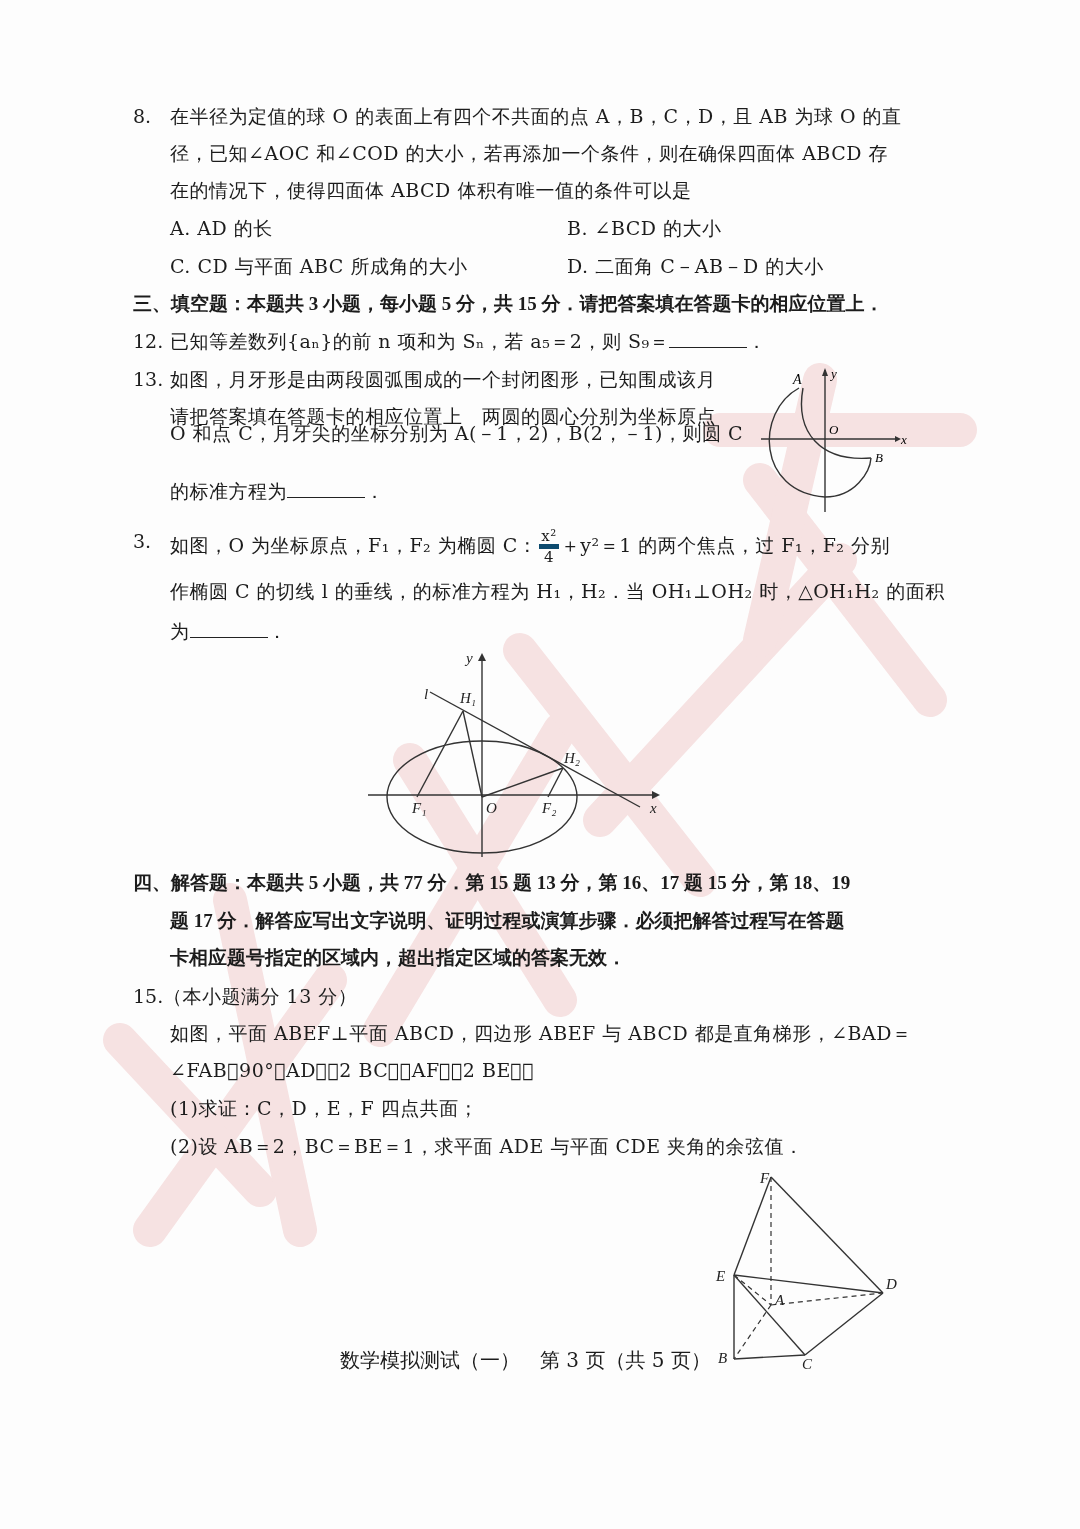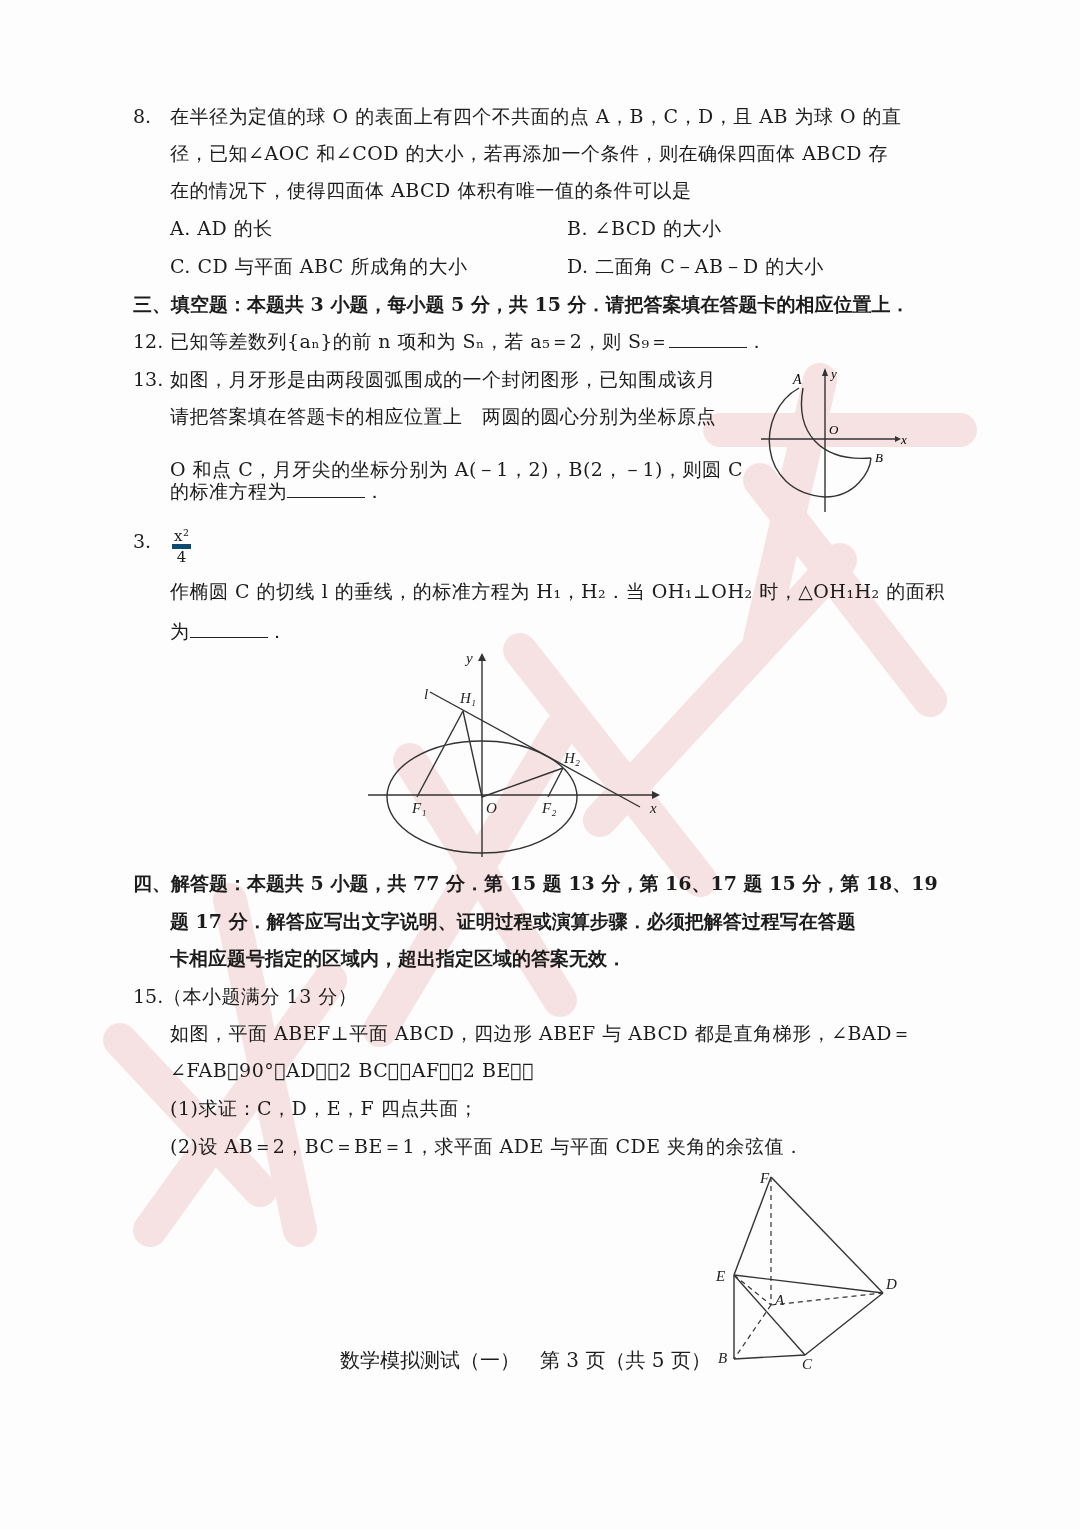--- a/index.html
+++ b/index.html
@@ -3,21 +3,21 @@
 <meta charset="utf-8">
 <style>
   html, body { margin:0; padding:0; }
   body {
     width:1080px; height:1529px; background:#fdfdfd; position:relative; overflow:hidden;
     font-family:"DejaVu Serif","Liberation Serif",serif; color:#1c1c1c;
   }
   .wm { position:absolute; left:0; top:0; width:1080px; height:1529px; pointer-events:none; }
   .ln { position:absolute; font-size:19px; line-height:26px; white-space:nowrap; letter-spacing:0.5px; }
   .num { position:absolute; font-size:19px; line-height:26px; }
-  .b { font-weight:bold; }
+  .b { font-weight:bold;font-family:Liberation Serif, serif; }
   .blank { display:inline-block; width:78px; border-bottom:1.5px solid #222; height:18px; vertical-align:baseline; }
   .fig { position:absolute; }
   .footer { position:absolute; left:340px; top:1082px; font-size:20px; }
   .frac { display:inline-block; vertical-align:middle; text-align:center; font-size:15px; line-height:16px; margin:0 2px; }
   .frac span { display:block; }
   .frac .top { border-bottom:5px solid #0c4a6e; padding:0 2px; }
 </style>
 </head>
 <body>
 
@@ -60,21 +60,21 @@
 <div class="ln b" style="left:133px;top:291px;letter-spacing:0">三、填空题：本题共 3 小题，每小题 5 分，共 15 分．请把答案填在答题卡的相应位置上．</div>
 
 <div class="num" style="left:133px;top:328px">12.</div>
 <div class="ln" style="left:170px;top:328px">
   <span>已知等差数列{aₙ}的前 n 项和为 Sₙ，若 a₅＝2，则 S₉＝</span><span class="blank"></span><span>．</span>
 </div>
 
 <div class="num" style="left:133px;top:366px">13.</div>
 <div class="ln" style="left:170px;top:366px">如图，月牙形是由两段圆弧围成的一个封闭图形，已知围成该月</div>
 <div class="ln" style="left:170px;top:403px">请把答案填在答题卡的相应位置上　两圆的圆心分别为坐标原点</div>
-<div class="ln" style="left:170px;top:456px">O 和点 C，月牙尖的坐标分别为 A(－1，2)，B(2，－1)，则圆 C</div>
+<div class="ln" style="left:170px;top:420px">O 和点 C，月牙尖的坐标分别为 A(－1，2)，B(2，－1)，则圆 C</div>
 <div class="ln" style="left:170px;top:478px">
   <span>的标准方程为</span><span class="blank"></span><span>．</span>
 </div>
 
 <svg class="fig" style="left:755px;top:362px" width="160" height="160">
   <g stroke="#333" stroke-width="1.4" fill="none">
     <line x1="6" y1="77" x2="140" y2="77"></line>
     <polygon points="140,74 146,77 140,80" fill="#333" stroke="none"></polygon>
     <line x1="70" y1="150" x2="70" y2="8"></line>
     <polygon points="67,14 70,6 73,14" fill="#333" stroke="none"></polygon>
@@ -85,21 +85,21 @@
   </g>
   <text x="38" y="22" font-size="14" font-style="italic" font-family="Liberation Serif, serif">A</text>
   <text x="120" y="100" font-size="13" font-style="italic" font-family="Liberation Serif, serif">B</text>
   <text x="74" y="72" font-size="13" font-style="italic" font-family="Liberation Serif, serif">O</text>
   <text x="146" y="82" font-size="13" font-style="italic" font-family="Liberation Serif, serif">x</text>
   <text x="76" y="16" font-size="13" font-style="italic" font-family="Liberation Serif, serif">y</text>
 </svg>
 
 <div class="num" style="left:133px;top:528px">3.</div>
 <div class="ln" style="left:170px;top:528px">
-  <span class="frac"><span class="top">x²</span><span>4</span></span>
+  <span>如图，O 为坐标原点，F₁，F₂ 为椭圆 C：</span><span class="frac"><span class="top">x²</span><span>4</span></span><span>＋y²＝1 的两个焦点，过 F₁，F₂ 分别</span>
 </div>
 <div class="ln" style="left:170px;top:578px">作椭圆 C 的切线 l 的垂线，的标准方程为 H₁，H₂．当 OH₁⊥OH₂ 时，△OH₁H₂ 的面积</div>
 <div class="ln" style="left:170px;top:618px">
   <span>为</span><span class="blank"></span><span>．</span>
 </div>
 
 <svg class="fig" style="left:360px;top:645px" width="320" height="215">
   <g stroke="#333" stroke-width="1.4" fill="none">
     <line x1="8" y1="150" x2="296" y2="150"></line>
     <polygon points="292,146 300,150 292,154" fill="#333" stroke="none"></polygon>

